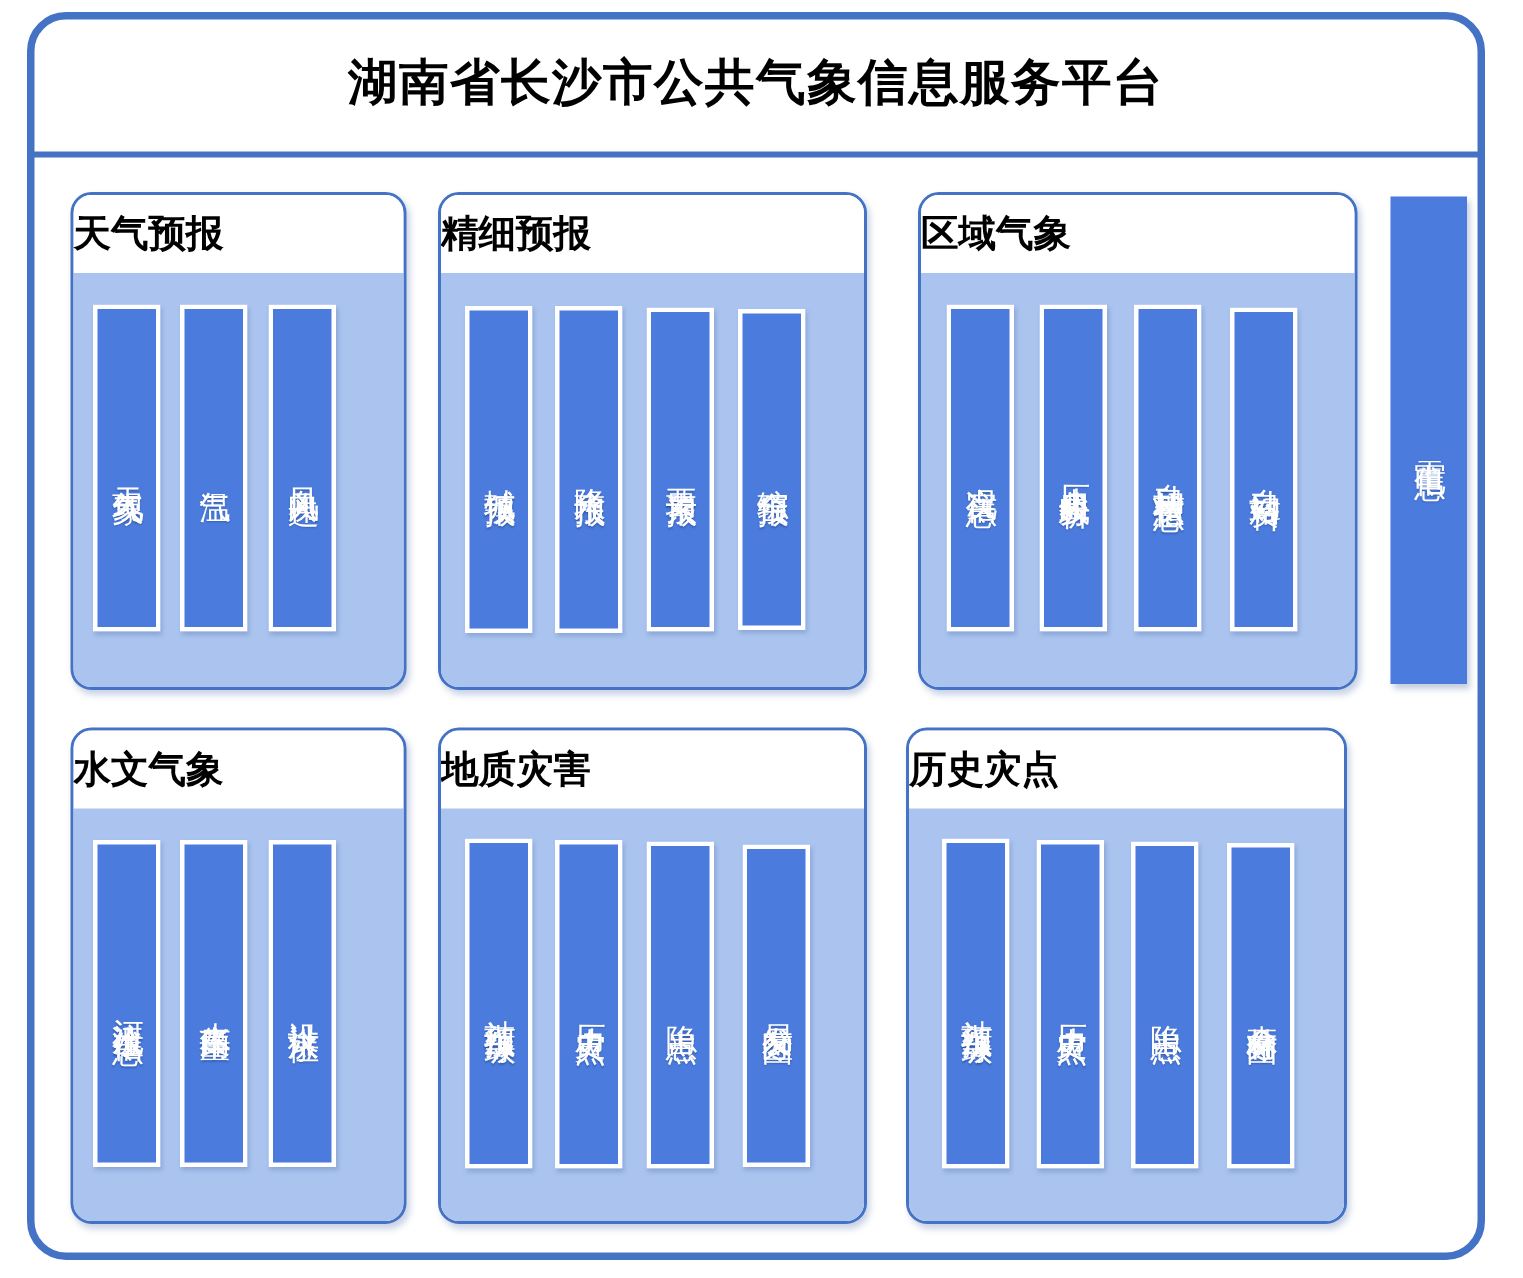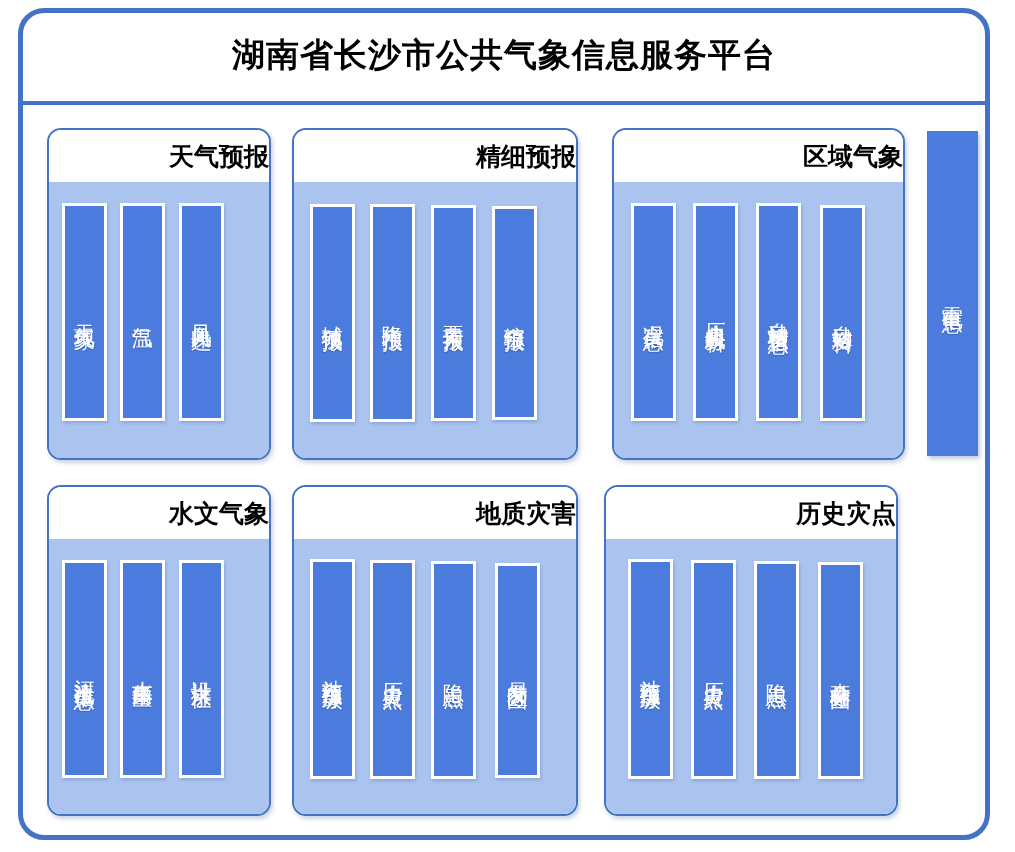--- a/index.html
+++ b/index.html
@@ -64,21 +64,21 @@
     box-shadow: 2px 3px 4px rgba(80,110,170,0.30);
   }
   .group-header {
     position: absolute;
     left: 0;
     top: 0;
     width: 100%;
     height: 52px;
     display: flex;
     align-items: center;
-    justify-content: flex-end;
+    justify-content: flex-start;
     background: #ffffff;
   }
   .group-title {
     font-size: 25px;
     font-weight: bold;
     color: #000000;
     line-height: 1;
   }
   .group-body {
     position: absolute;

